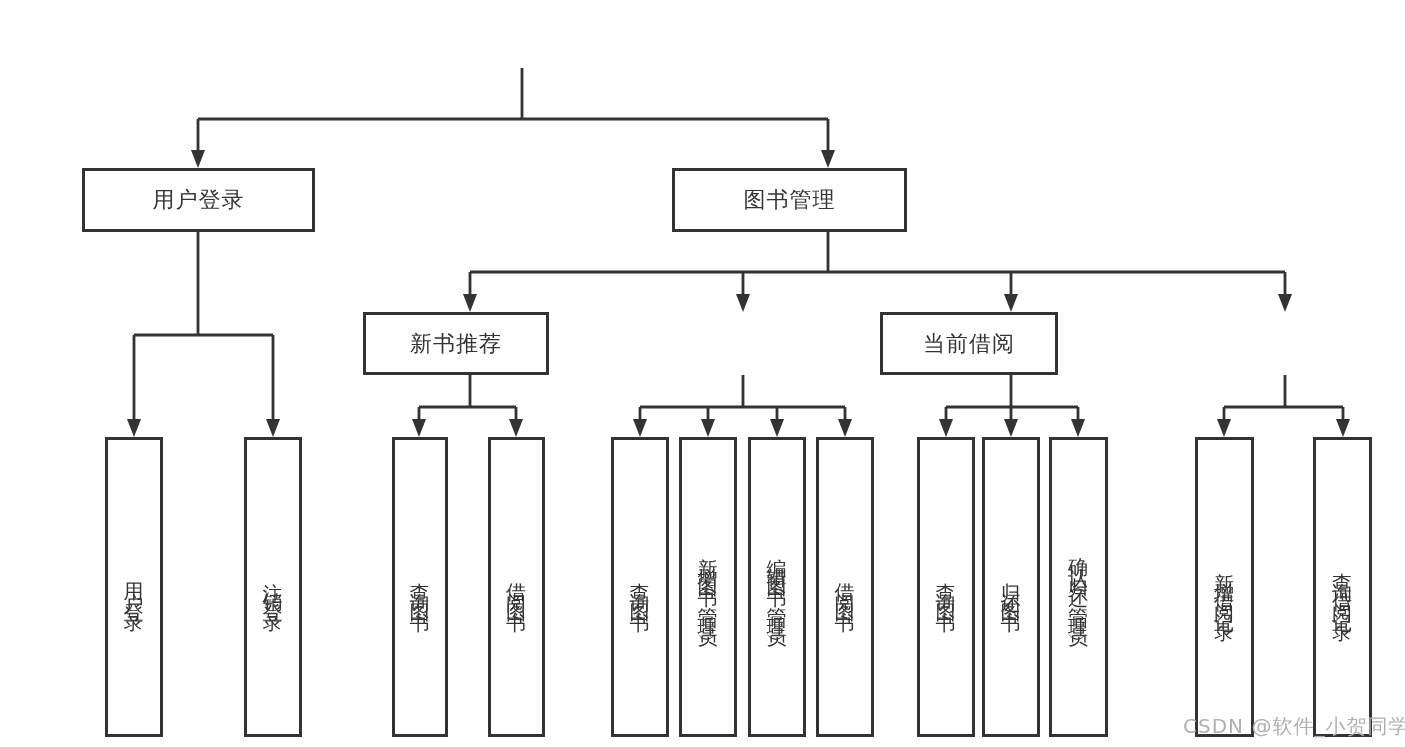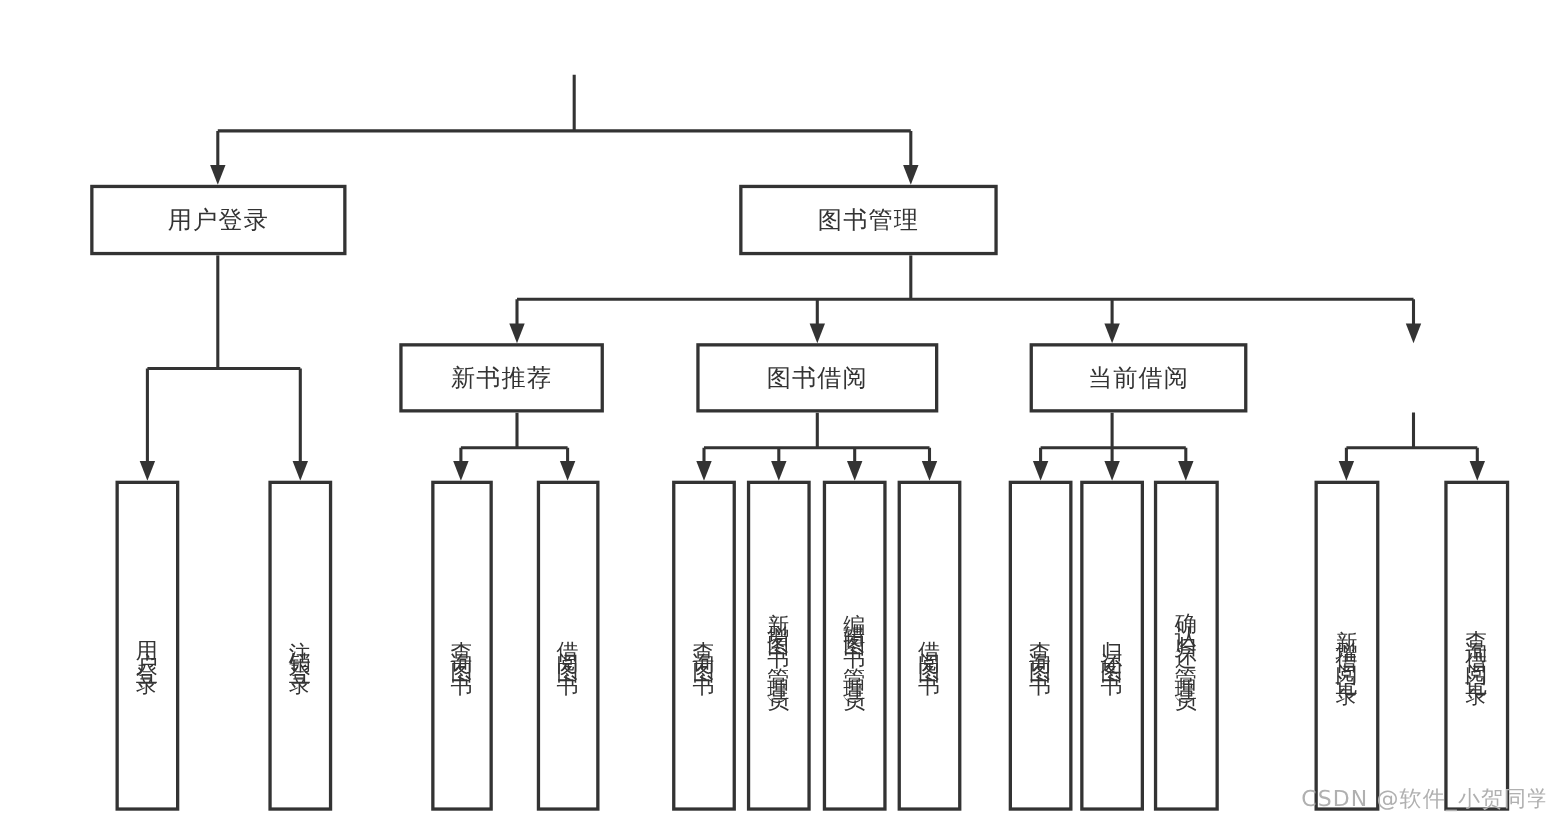--- a/index.html
+++ b/index.html
@@ -107,24 +107,21 @@
   <div class="box h" style="left:82px; top:168px; width:233px; height:64px;">
     <span>用户登录</span>
   </div>
   <div class="box h" style="left:672px; top:168px; width:235px; height:64px;">
     <span>图书管理</span>
   </div>
 
   <div class="box h" style="left:363px; top:312px; width:186px; height:63px;">
     <span>新书推荐</span>
   </div>
-  <div class="box h" style="left:633px; top:312px; width:220px; height:63px;">
-    <span>图书借阅</span>
-  </div>
-  <div class="box h" style="left:936px; top:312px; width:198px; height:63px;">
+  <div class="box h" style="left:880px; top:312px; width:178px; height:63px;">
     <span>当前借阅</span>
   </div>
 
   <div class="box v" style="left:105px; top:437px; width:58px; height:300px;">
     <span>用户登录</span>
   </div>
   <div class="box v" style="left:244px; top:437px; width:58px; height:300px;">
     <span>注销登录</span>
   </div>
 

